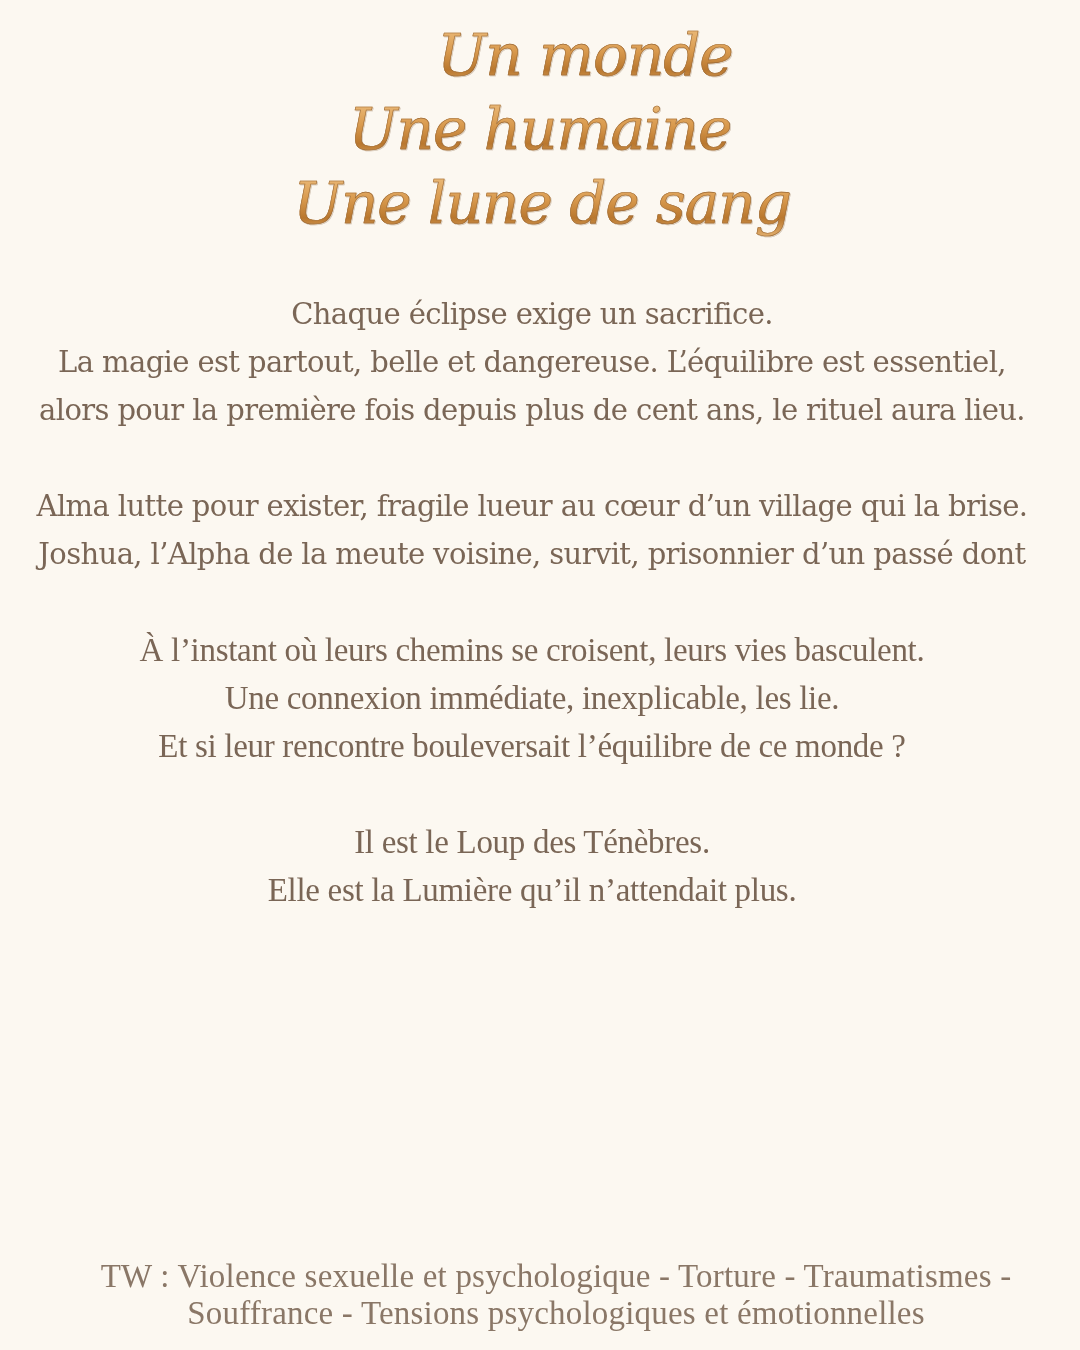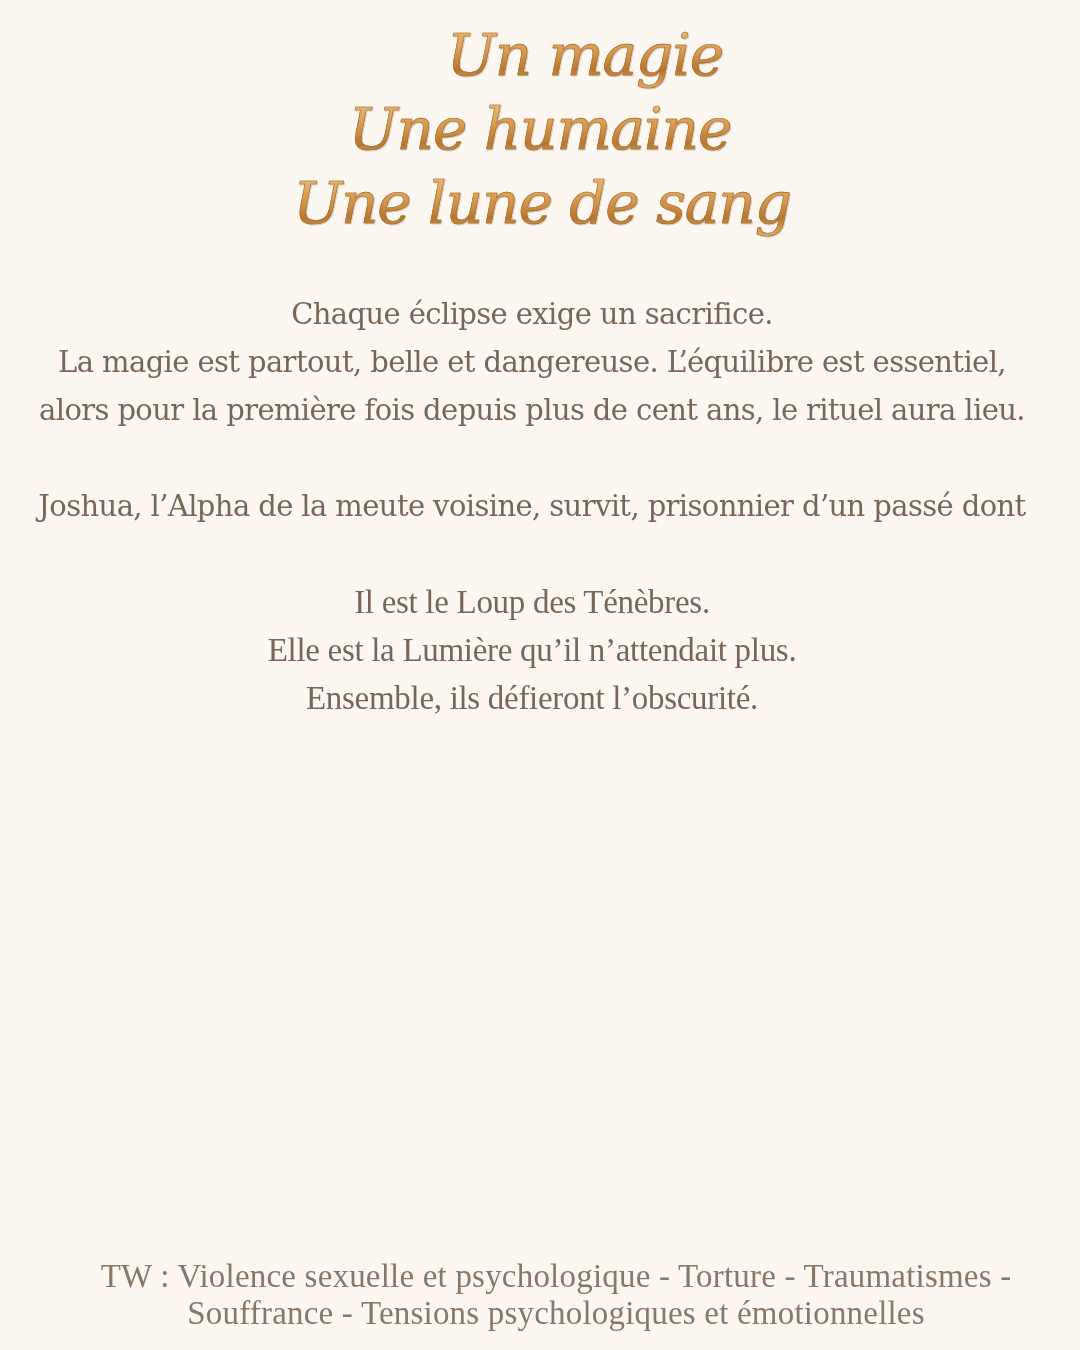--- a/index.html
+++ b/index.html
@@ -75,37 +75,42 @@
       color: #8a7767;
       font-weight: normal;
       letter-spacing: 0.2px;
     }
     .tw .line { display: block; white-space: nowrap; }
   </style>
 </head>
 <body>
 
 <div class="title-block">
-  <span class="title-line l1">Un magie</span>
+  <span class="title-line l1">Un monde</span>
   <span class="title-line l2">Une humaine</span>
   <span class="title-line l3">Une lune de sang</span>
 </div>
 
 <div class="blurb">
   <p class="para">
     <span class="line">Chaque éclipse exige un sacrifice.</span>
     <span class="line">La magie est partout, belle et dangereuse. L’équilibre est essentiel,</span>
     <span class="line">alors pour la première fois depuis plus de cent ans, le rituel aura lieu.</span>
   </p>
   <p class="para">
+    <span class="line">Alma lutte pour exister, fragile lueur au cœur d’un village qui la brise.</span>
     <span class="line">Joshua, l’Alpha de la meute voisine, survit, prisonnier d’un passé dont</span>
+  </p>
+  <p class="para condensed">
+    <span class="line">À l’instant où leurs chemins se croisent, leurs vies basculent.</span>
+    <span class="line">Une connexion immédiate, inexplicable, les lie.</span>
+    <span class="line">Et si leur rencontre bouleversait l’équilibre de ce monde ?</span>
   </p>
   <p class="para condensed">
     <span class="line">Il est le Loup des Ténèbres.</span>
     <span class="line">Elle est la Lumière qu’il n’attendait plus.</span>
-    <span class="line">Ensemble, ils défieront l’obscurité.</span>
   </p>
 </div>
 
 <div class="tw">
   <span class="line">TW : Violence sexuelle et psychologique - Torture - Traumatismes -</span>
   <span class="line">Souffrance - Tensions psychologiques et émotionnelles</span>
 </div>
 
 </body></html>

